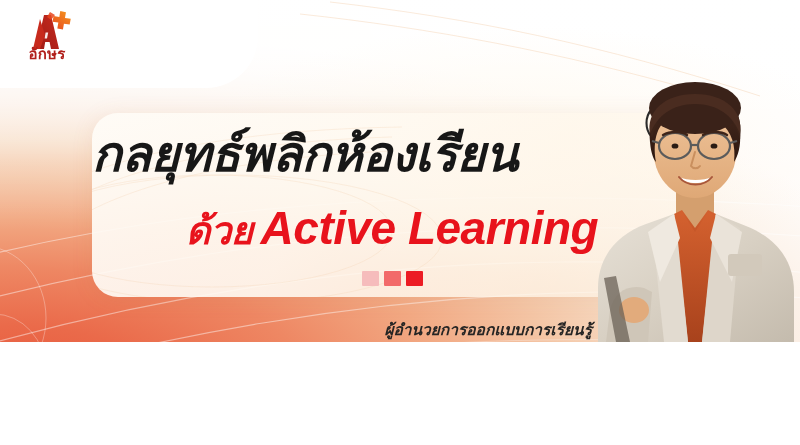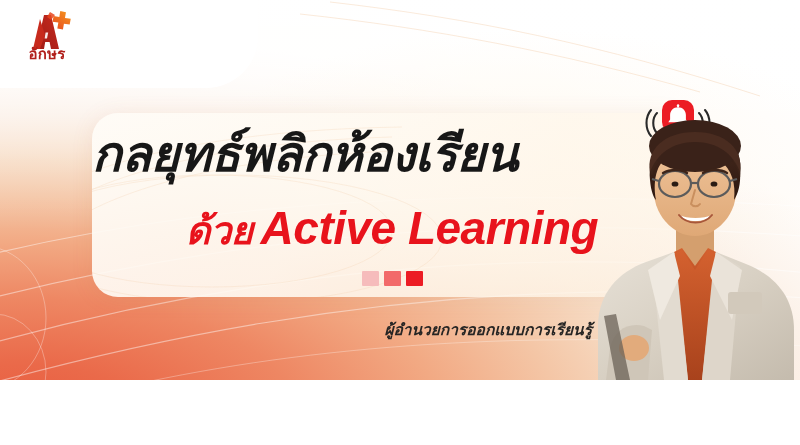--- a/index.html
+++ b/index.html
@@ -3,21 +3,21 @@
 <meta charset="utf-8">
 <style>
   * { margin:0; padding:0; box-sizing:border-box; }
   html, body {
     width:800px; height:445px;
     overflow:hidden;
     font-family:"Liberation Sans", sans-serif;
   }
   #stage {
     position:relative;
-    width:800px; height:380px;
+    width:800px; height:342px;
     background:#fdfaf7;
     overflow:hidden;
   }
 
   
   .bg-base{
     position:absolute; inset:0;
     background:
       radial-gradient(125% 105% at 2% 108%, #e85c3f 0%, #ea6a4a 12%, #ee8763 28%, #f2a983 42%, #f4c6a6 54%, #f7ddc6 64%, #faeade 74%, #fdf5ee 84%, #fffdfb 94%);
   }

